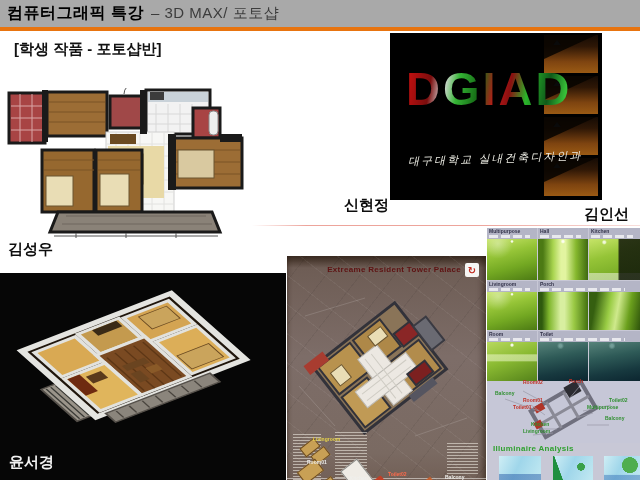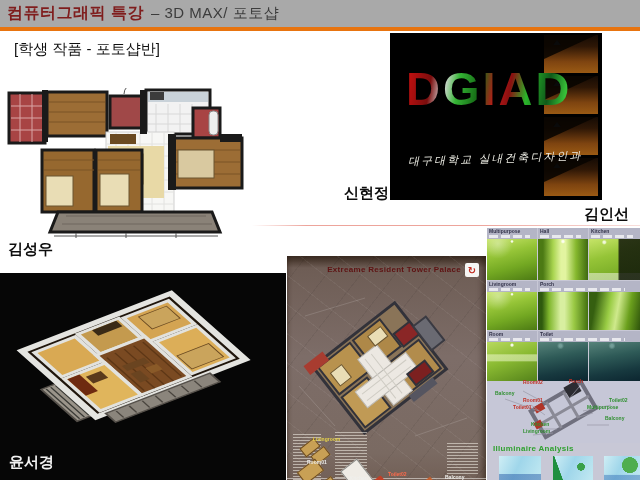--- a/index.html
+++ b/index.html
@@ -3,29 +3,29 @@
 <meta charset="utf-8">
 <style>
   html,body{margin:0;padding:0;background:#555;}
   .slide{
     position:relative;width:640px;height:480px;background:#ffffff;overflow:hidden;
     font-family:"Liberation Sans","DejaVu Sans",sans-serif;
   }
   
   .topbar{position:absolute;left:0;top:0;width:640px;height:27px;background:#a9a9a9;
     display:flex;align-items:center;padding-left:7px;box-sizing:border-box;}
-  .topbar .t-strong{font-size:16px;font-weight:bold;color:#7f1d1d;letter-spacing:0.5px;}
+  .topbar .t-strong{font-size:16px;font-weight:bold;color:#000000;letter-spacing:0.5px;}
   .topbar .t-rest{font-size:15px;color:#3c3c3c;margin-left:7px;letter-spacing:0.5px;}
   .accent-rule{position:absolute;left:0;top:27px;width:640px;height:4px;background:#e8740f;}
-  .subtitle{position:absolute;left:14px;top:40px;font-size:15px;font-weight:normal;color:#111;}
+  .subtitle{position:absolute;left:14px;top:40px;font-size:15px;font-weight:bold;color:#111;}
 
   
   .credit{position:absolute;font-size:15px;font-weight:bold;color:#0d0d0d;}
   .credit-kimsungwoo{left:8px;top:240px;}
-  .credit-shin{left:344px;top:184px;}
+  .credit-shin{left:344px;top:196px;}
   .credit-kiminsun{left:584px;top:205px;}
 
   .pink-line{position:absolute;left:252px;top:225px;width:388px;height:1px;
     background:linear-gradient(90deg,rgba(240,170,160,0) 0%,rgba(234,148,138,0.85) 14%,rgba(234,148,138,0.85) 58%,rgba(234,148,138,0.3) 100%);}
 
   
   .plan2d{position:absolute;left:6px;top:88px;width:244px;height:150px;}
 
   
   .dgiad{position:absolute;left:390px;top:33px;width:212px;height:167px;background:#000;overflow:hidden;}

